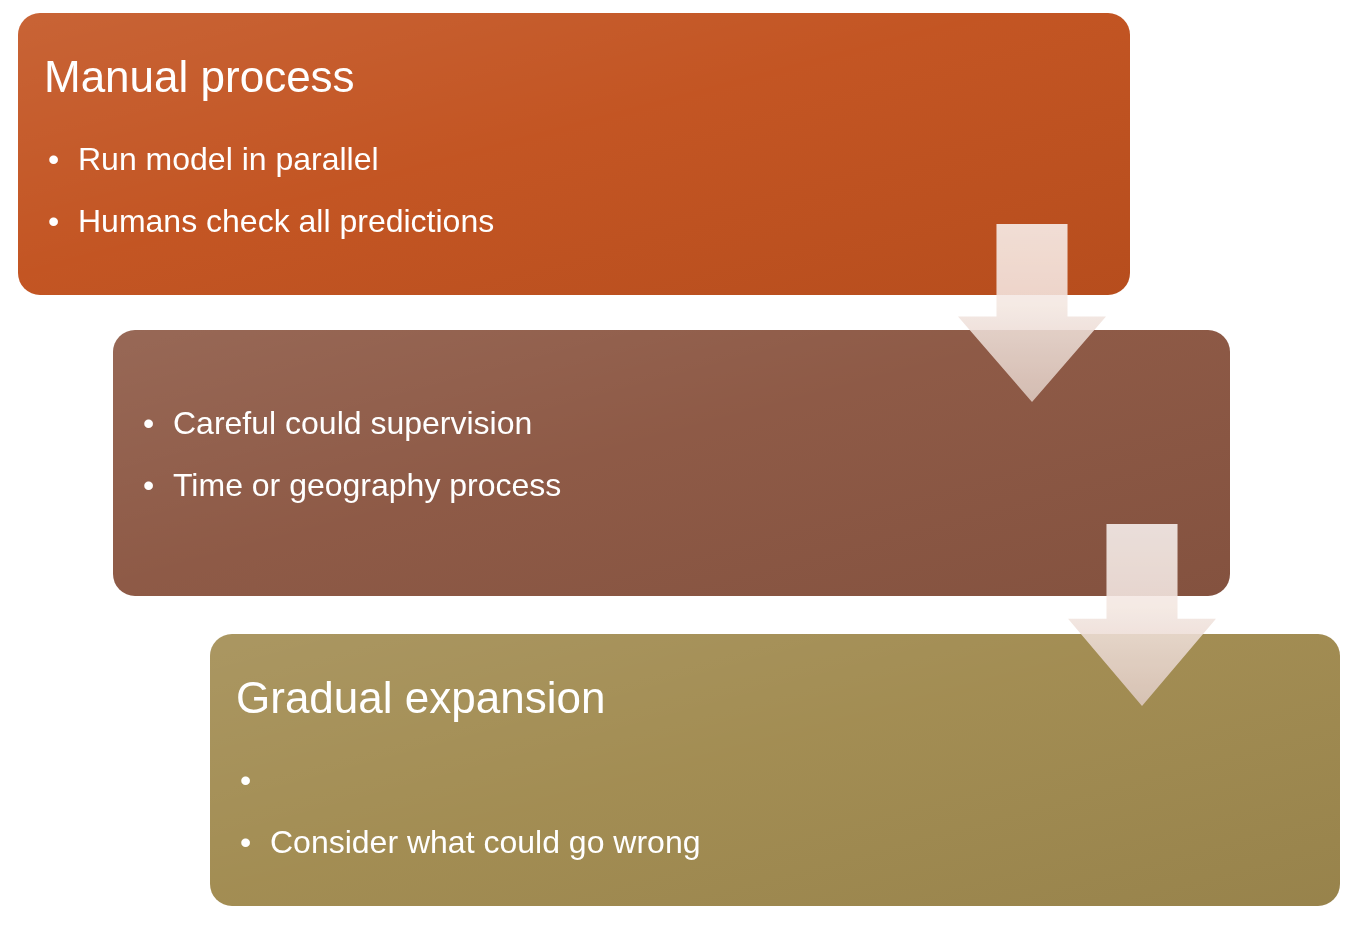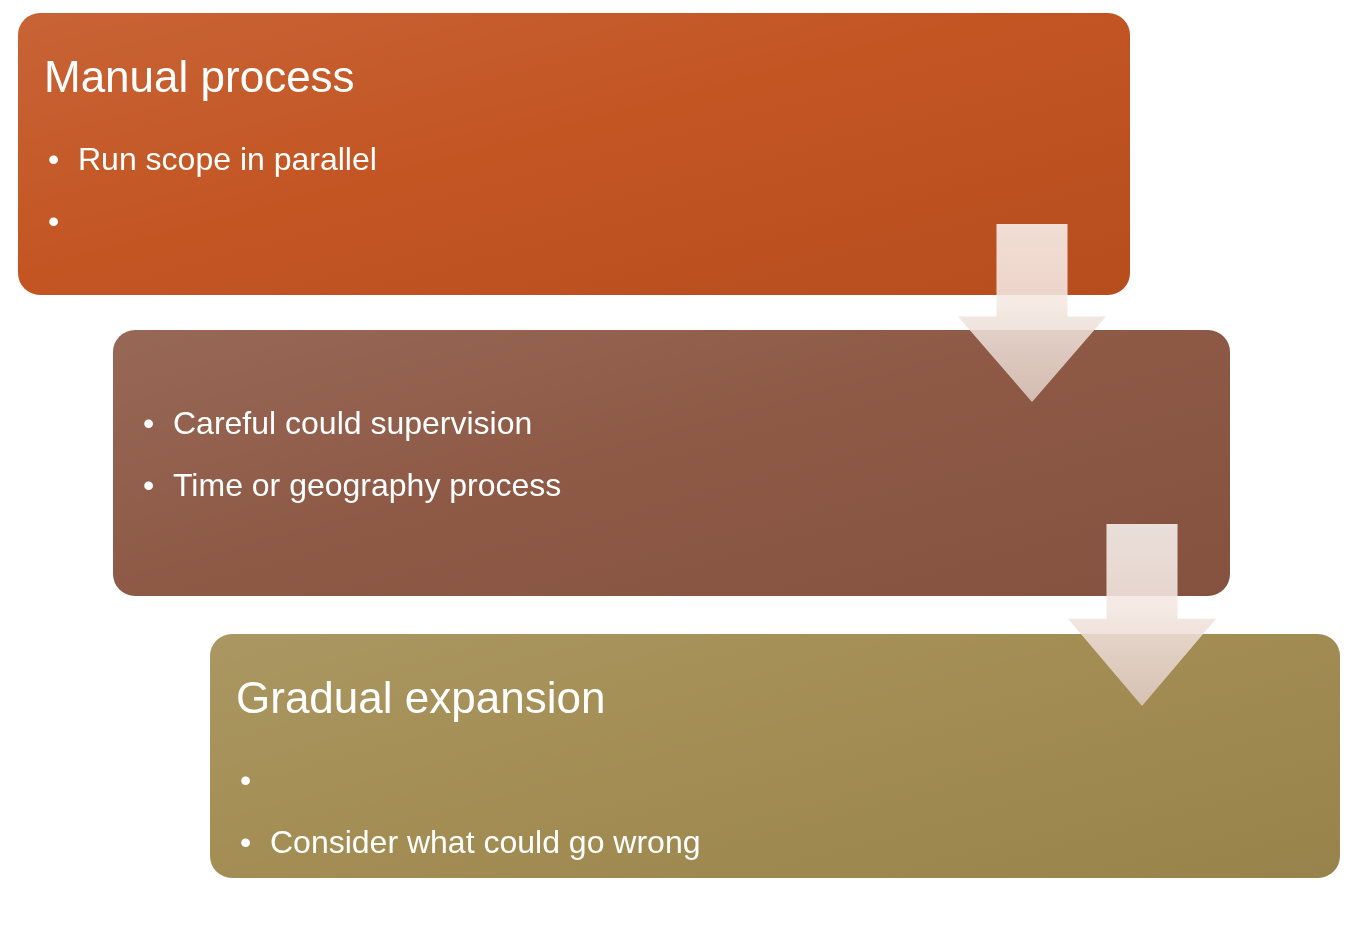--- a/index.html
+++ b/index.html
@@ -25,21 +25,21 @@
     padding: 38px 40px 0 26px;
     box-sizing: border-box;
     
     background-image: linear-gradient(165deg,
       rgba(255,255,255,0.10) 0%,
       rgba(255,255,255,0.02) 45%,
       rgba(0,0,0,0.06) 100%);
   }
   .step-1 { left: 18px;  top: 13px;  width: 1112px; height: 282px; }
   .step-2 { left: 113px; top: 330px; width: 1117px; height: 266px; }
-  .step-3 { left: 210px; top: 634px; width: 1130px; height: 244px; }
+  .step-3 { left: 210px; top: 634px; width: 1130px; height: 272px; }
 
   .step-title {
     font-size: 44px;
     line-height: 1.2;
     font-weight: 400;
     white-space: nowrap;
   }
   .bullets {
     list-style: none;
     margin: 24px 0 0 0;
@@ -73,24 +73,25 @@
 </head>
 <body>
 
 <div class="canvas" style="background-color: rgb(255, 255, 255);">
 
   <div class="step step-1" style="background-color: rgb(194, 82, 31);">
     <div class="step-title">Manual process</div>
     <ul class="bullets">
       <li>
         <span class="bullet-dot">•</span>
-        <span>Run scope in parallel</span>
+        <span>Run model in parallel</span>
       </li>
       <li>
         <span class="bullet-dot">•</span>
+        <span>Humans check all predictions</span>
       </li>
     </ul>
   </div>
 
   <div class="step step-2" style="background-color: rgb(140, 87, 67);">
     <ul class="bullets">
       <li>
         <span class="bullet-dot">•</span>
         <span>Careful could supervision</span>
       </li>

